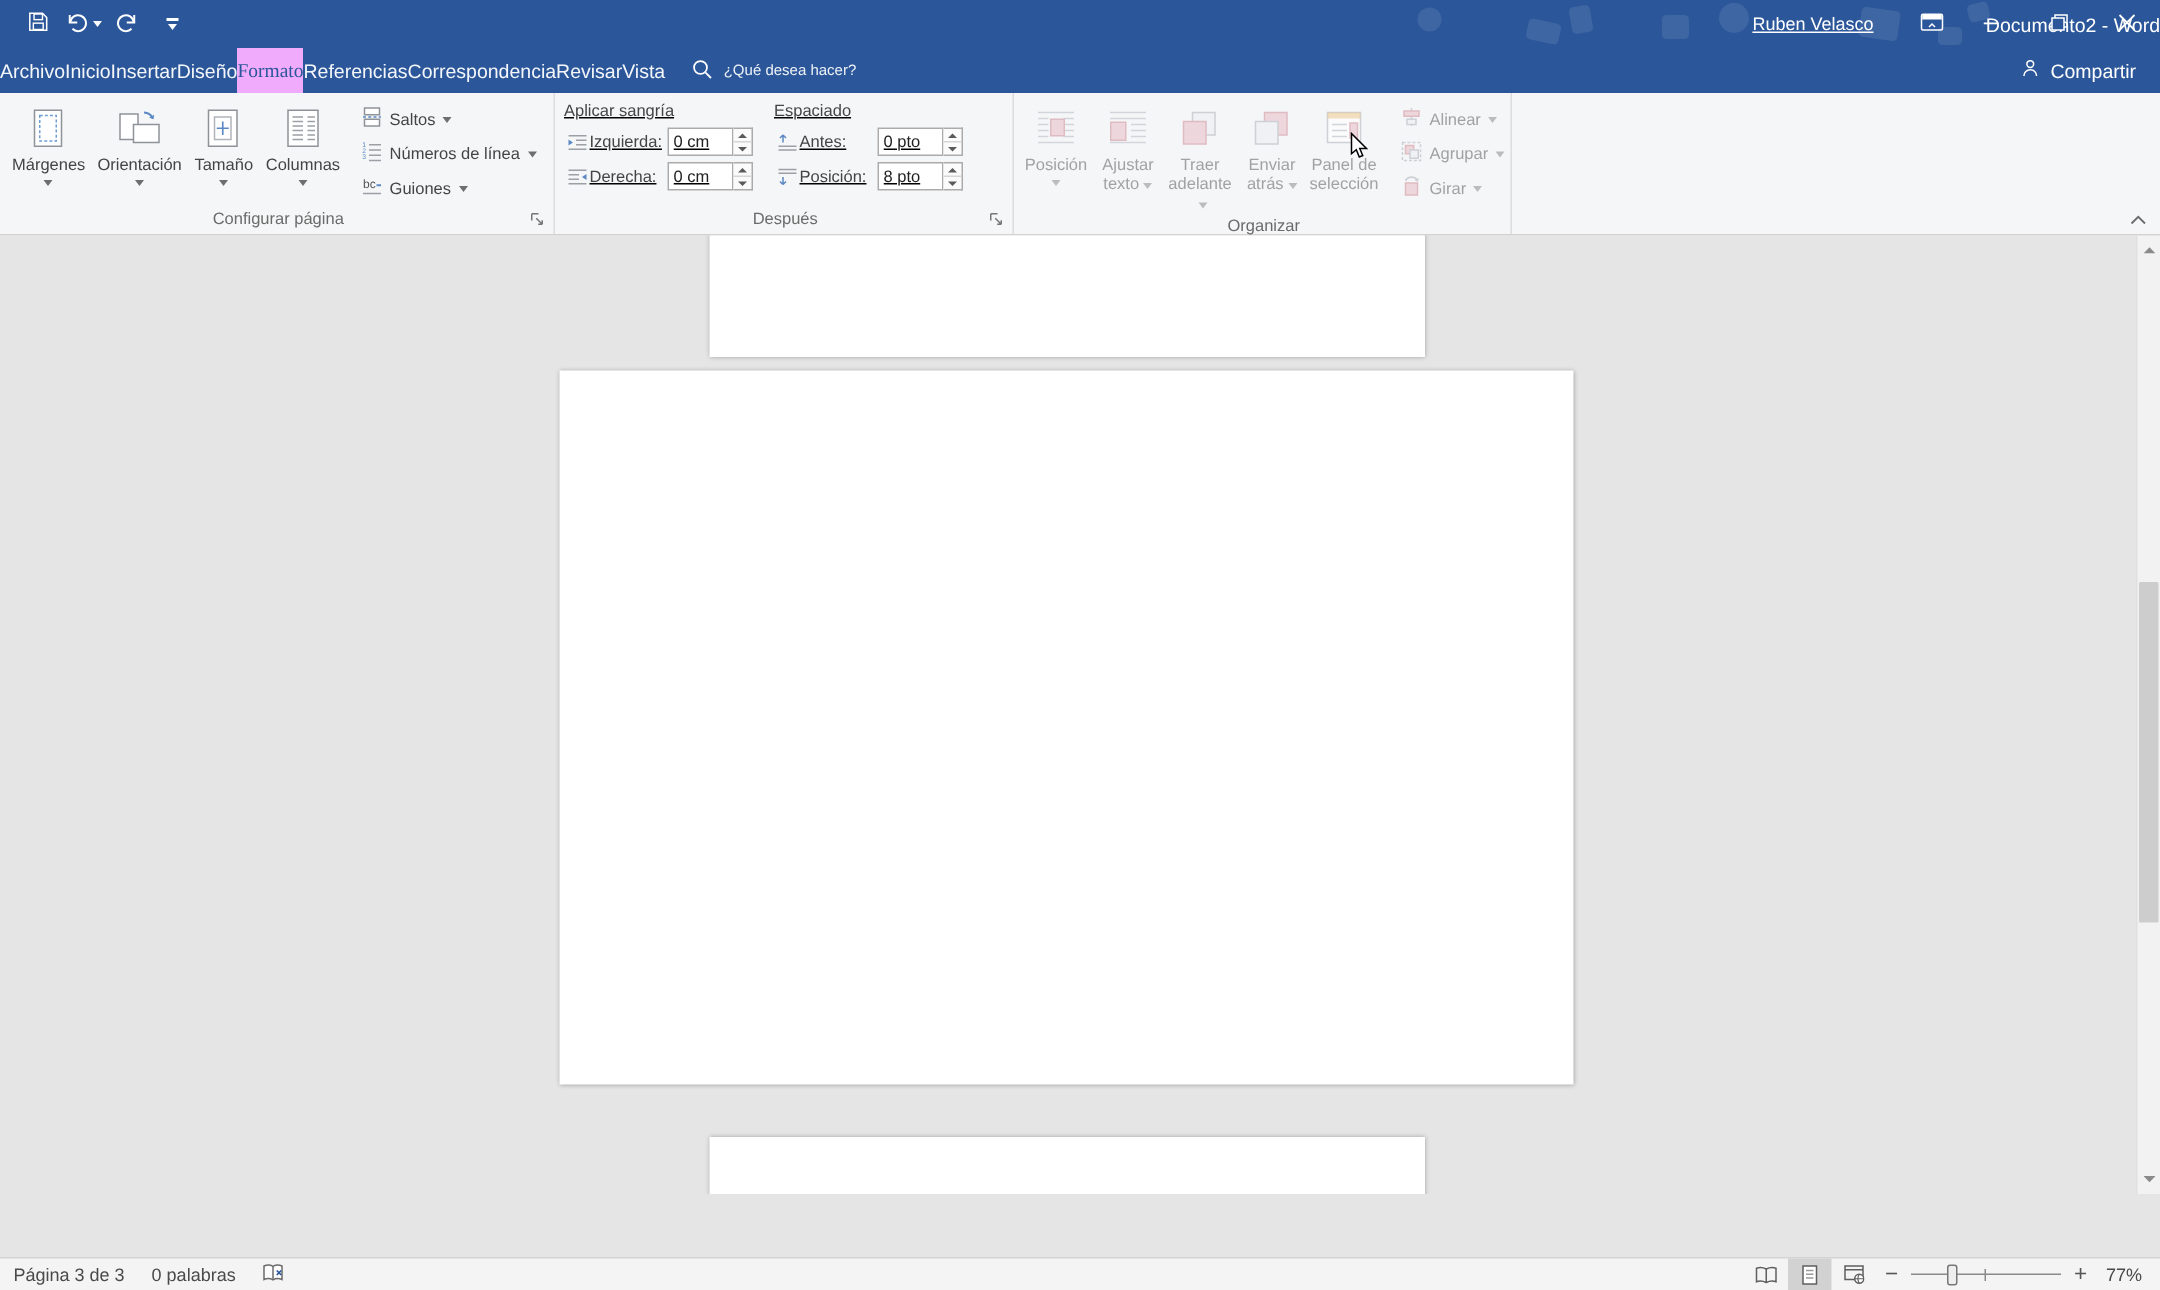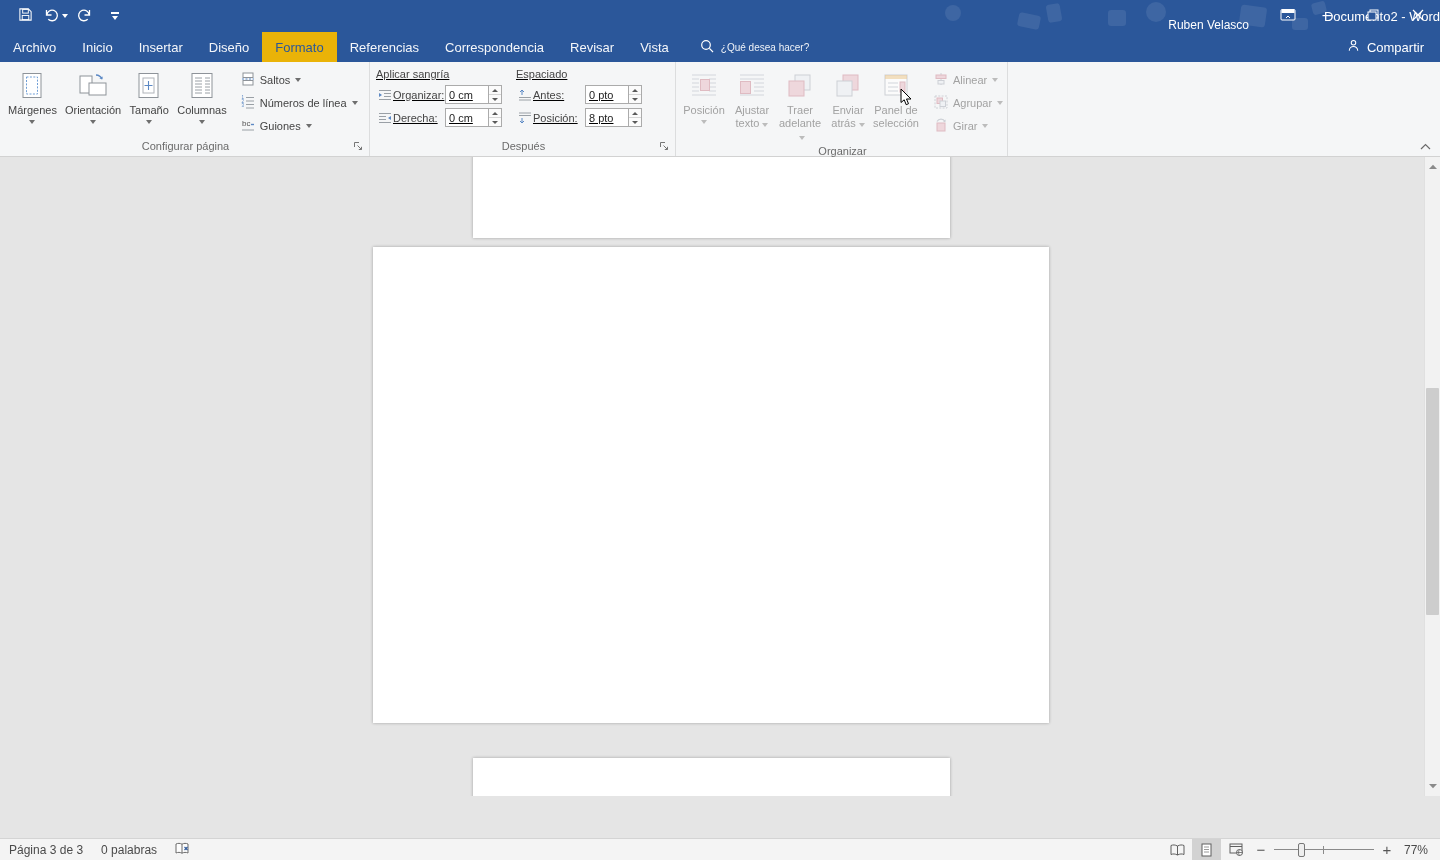--- a/index.html
+++ b/index.html
@@ -6,29 +6,29 @@
   html,body { width:1440px; height:860px; overflow:hidden; font-family:"Liberation Sans", sans-serif; background:#e5e5e5; }
   .app { width:1440px; height:860px; display:flex; flex-direction:column; position:relative; }
 
   
   .titlebar { height:32px; background:#2b579a; color:#fff; display:flex; align-items:center; position:relative; flex:0 0 32px; }
   .deco { position:absolute; left:0; top:0; width:100%; height:46px; pointer-events:none; overflow:hidden; }
   .deco div { position:absolute; background:#fff; opacity:.09; border-radius:3px; }
   .qat { display:flex; align-items:center; height:32px; margin-left:12px; gap:4px; position:relative; z-index:2; }
   .qat button { background:transparent; border:0; color:#fff; height:26px; min-width:26px; display:flex; align-items:center; justify-content:center; cursor:default; }
   .tb-title { position:absolute; left:0; right:0; text-align:right; font-size:13px; color:#fff; pointer-events:none; z-index:1; }
-  .tb-right { margin-left:auto; display:flex; align-items:flex-end; height:32px; position:relative; z-index:2; }
+  .tb-right { margin-left:auto; display:flex; align-items:center; height:32px; position:relative; z-index:2;text-decoration:underline; }
   .tb-user { font-size:12px; margin-right:22px; }
   .tb-right .winbtn { width:45px; height:32px; background:transparent; border:0; display:flex; align-items:center; justify-content:center; }
   .tb-right .ropts { width:34px; }
 
   
   .tabrow { height:30px; background:#2b579a; display:flex; align-items:stretch; flex:0 0 30px; position:relative; }
-  .tab { padding:0 13px; display:flex; align-items:center; font-size:13px; color:rgba(255,255,255,.95); cursor:default; }
-  .tab.active { background:#eab308; color:#2b579a; }
+  .tab { padding:0 0; display:flex; align-items:center; font-size:13px; color:rgba(255,255,255,.95); cursor:default; }
+  .tab.active { background:#f0abfc; color:#2b579a;font-family:Liberation Serif, serif; }
   .searchbox { display:flex; align-items:center; gap:7px; margin-left:18px; font-size:10px; color:rgba(255,255,255,.92); }
   .sharebox { margin-left:auto; margin-right:16px; display:flex; align-items:center; gap:6px; font-size:13px; color:#fff; }
 
   
   .ribbon { height:95px; flex:0 0 95px; background:#f5f6f7; border-bottom:1px solid #d2d2d2; display:flex; position:relative; }
   .group { display:flex; flex-direction:column; border-right:1px solid #dcddde; padding:2px 2px 0 4px; }
   .gc { flex:1; display:flex; align-items:flex-start; padding-top:2px; }
   .gfoot { height:18px; position:relative; text-align:center; font-size:11px; color:#6b6b6b; line-height:16px; }
   .launcher { position:absolute; right:2px; bottom:3px; width:14px; height:14px; border:0; background:transparent; display:flex; align-items:center; justify-content:center; }
 
@@ -306,21 +306,21 @@
         <div class="pcols">
           <div class="pcol">
             <div class="phead">Aplicar sangría</div>
             <div class="prow">
               <span class="pic">
                 <svg width="14" height="12" viewBox="0 0 14 12">
                     <path d="M1 1.5h12M6 4.5h7M6 7.5h7M1 10.5h12" stroke="#9aa0a6"></path>
                     <path d="M1 4l3 2-3 2z" fill="#5b88c4"></path>
                   </svg>
               </span>
-              <span class="plabel">Organizar:</span>
+              <span class="plabel">Izquierda:</span>
               <input class="spinval" readonly="" value="0 cm" style="">
               <span class="spin">
                   <button class="sb">
                     <span class="tri-up"></span>
                   </button>
                   <button class="sb">
                     <span class="tri-dn"></span>
                   </button>
                 </span>
             </div>

